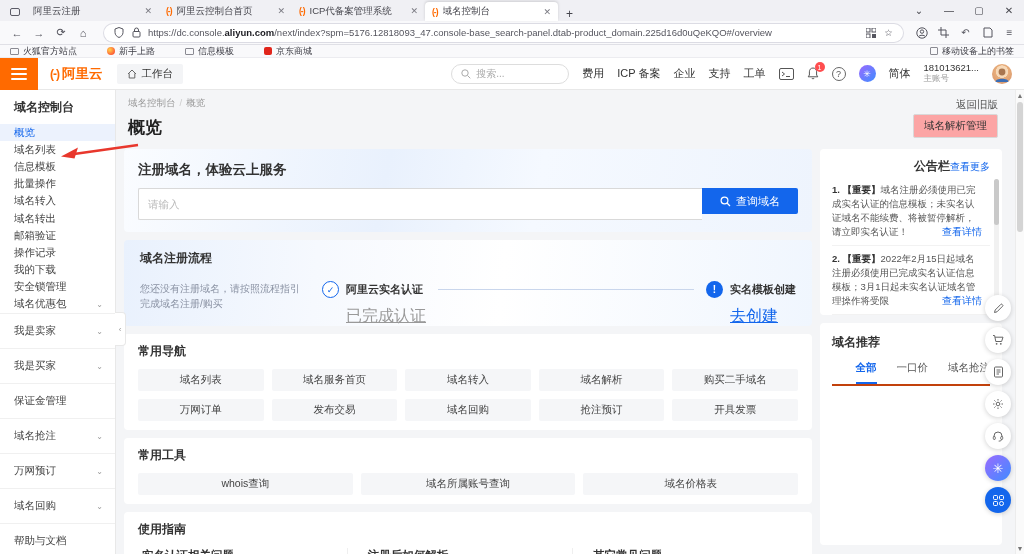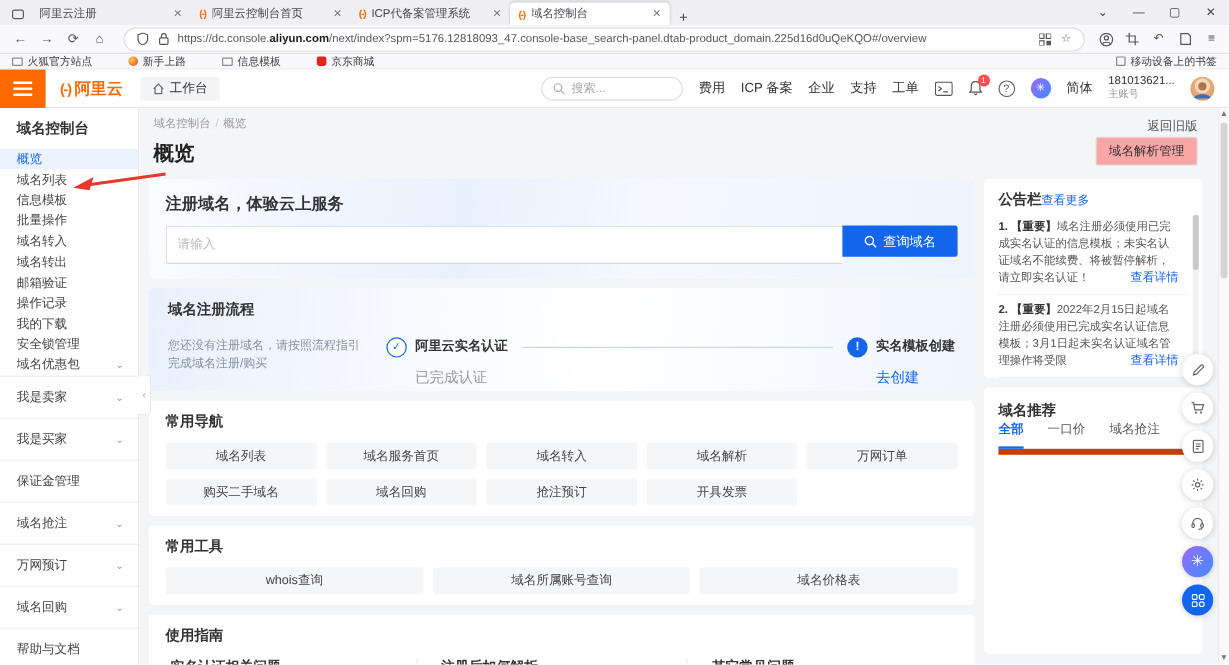--- a/index.html
+++ b/index.html
@@ -88,45 +88,45 @@
   .srch-btn { width:96px; height:26px; background:#1366ec; color:#fff; font-size:11px; border:none; border-radius:0 2px 2px 0; display:flex; align-items:center; justify-content:center; gap:5px; }
 
   .flow { background:linear-gradient(95deg,#e9f1fd 0%,#f6f9fe 28%,#ffffff 55%,#f0f6fe 100%); height:86px; padding:10px 16px; }
   .flow-row { display:flex; align-items:flex-start; margin-top:14px; }
   .flow-desc { width:182px; font-size:10px; color:#8a92a3; line-height:1.5; }
   .step { display:flex; gap:7px; align-items:flex-start; }
   .step-circ { width:17px; height:17px; border-radius:50%; display:flex; align-items:center; justify-content:center; flex-shrink:0; }
   .step-circ.done { border:1.5px solid #1366ec; color:#1366ec; background:#fff; font-size:9px; }
   .step-circ.todo { background:#1366ec; color:#fff; font-size:10px; font-weight:bold; }
   .step-name { font-size:11px; font-weight:bold; color:#333; line-height:17px; }
-  .step-sub { font-size:12px; color:#999; margin-top:8px; }
+  .step-sub { font-size:16px; color:#999; margin-top:8px;text-decoration:underline; }
   .step-sub.link { color:#1366ec; }
   .flow-line { flex:1; height:1px; background:#c9d6ec; margin:8px 12px 0; }
 
   .btn-grid { display:grid; grid-template-columns:repeat(5,1fr); gap:8px; margin-top:9px; }
   .btn-grid.three { grid-template-columns:repeat(3,1fr); }
   .gbtn { height:22px; background:#f5f6f8; display:flex; align-items:center; justify-content:center; font-size:10.5px; color:#444; border-radius:2px; }
 
   .guide-cols { display:flex; margin-top:10px; }
   .gcol { flex:1; padding:0 20px; border-left:1px solid #efefef; }
   .gcol:first-child { border-left:none; padding-left:4px; }
   .gcol h4 { font-size:11.5px; color:#333; margin-bottom:9px; }
 
   .ann-card { height:166px; padding:9px 12px; position:relative; overflow:hidden; }
-  .ann-head { display:flex; justify-content:flex-start; align-items:center; margin-bottom:2px; }
+  .ann-head { display:flex; justify-content:flex-end; align-items:center; margin-bottom:2px; }
   .bluelink { color:#1366ec; font-size:10px; }
   .ann-item { font-size:9.5px; line-height:14px; color:#555; padding:6px 8px 6px 0; border-bottom:1px solid #f2f2f2; }
   .ann-item:last-child { border-bottom:none; }
   .ann-item b { color:#333; }
   .ann-item .detail { float:right; }
   .ann-scroll { position:absolute; right:3px; top:30px; bottom:8px; width:5px; background:#f1f1f1; border-radius:3px; }
   .ann-thumb { position:absolute; top:0; left:0; width:5px; height:46px; background:#c9c9c9; border-radius:3px; }
 
   .rec-card { height:222px; padding:11px 12px; }
-  .rec-tabs { display:flex; gap:20px; border-bottom:5px solid #c2410c; }
+  .rec-tabs { display:flex; gap:20px; margin-top:10px; border-bottom:2px solid #c2410c;justify-content:flex-end; }
   .rec-tab { font-size:10.5px; color:#555; padding-bottom:7px; }
   .rec-tab.on { color:#1366ec; font-weight:bold; border-bottom:2px solid #1366ec; }
 
   .float-dock { position:absolute; right:13px; top:205px; display:flex; flex-direction:column; gap:6px; z-index:8; }
   .fbtn { width:26px; height:26px; border-radius:50%; background:#fff; box-shadow:0 1px 5px rgba(0,0,0,.18); display:flex; align-items:center; justify-content:center; color:#666; }
   .fbtn.grad { background:linear-gradient(135deg,#9a6bff,#3f8cff); color:#fff; font-size:13px; }
   .fbtn.blue { background:#1366ec; color:#fff; }
 
   .page-scroll { position:absolute; right:0; top:0; bottom:0; width:9px; background:#fafafa; border-left:1px solid #ececec; z-index:9; }
   .ps-arrow { position:absolute; left:0; width:8px; text-align:center; font-size:7px; color:#777; }
@@ -425,22 +425,23 @@
           </div>
         </div>
 
         <div class="card">
           <div class="card-title">常用导航</div>
           <div class="btn-grid">
             <div class="gbtn">域名列表</div>
             <div class="gbtn">域名服务首页</div>
             <div class="gbtn">域名转入</div>
             <div class="gbtn">域名解析</div>
+            <div class="gbtn">购买二手域名</div>
             <div class="gbtn">万网订单</div>
-            <div class="gbtn">购买二手域名</div>
+            <div class="gbtn">发布交易</div>
             <div class="gbtn">域名回购</div>
             <div class="gbtn">抢注预订</div>
             <div class="gbtn">开具发票</div>
           </div>
         </div>
 
         <div class="card">
           <div class="card-title">常用工具</div>
           <div class="btn-grid three">
             <div class="gbtn">whois查询</div>

